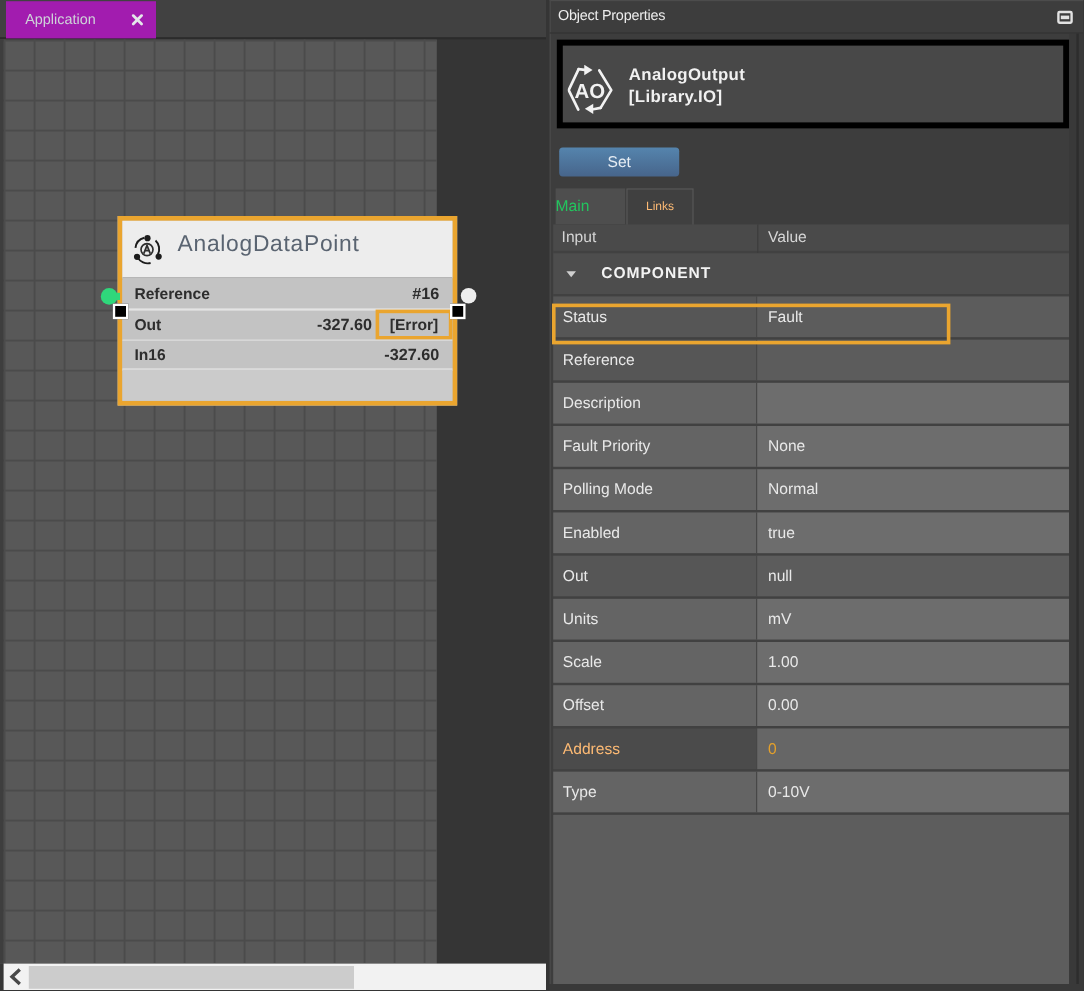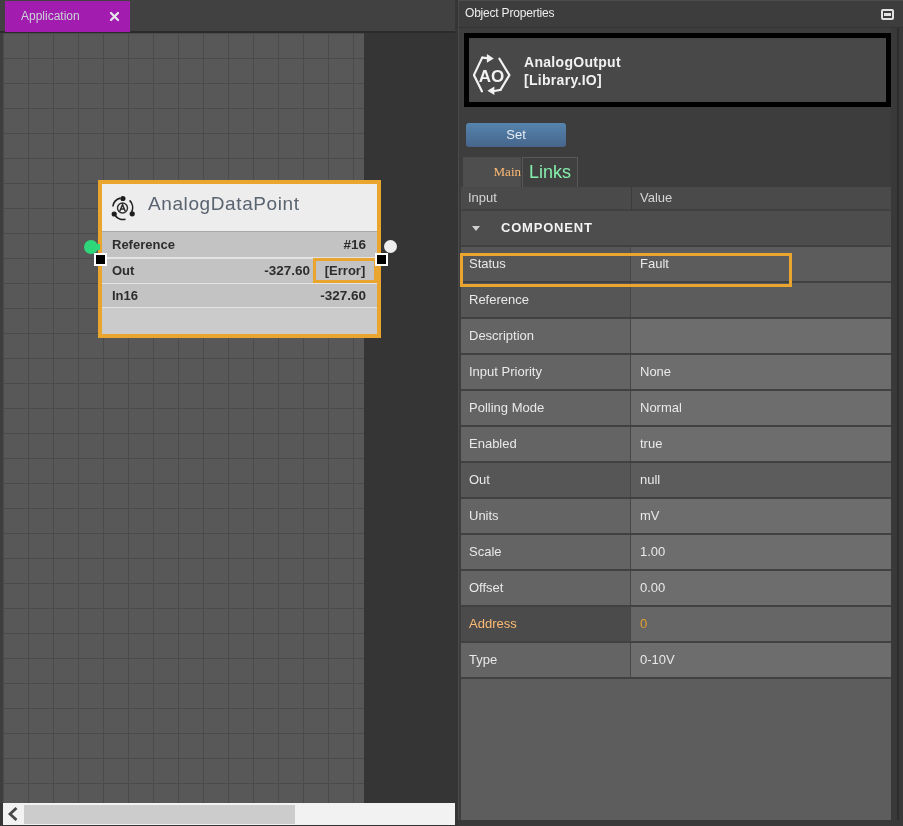--- a/index.html
+++ b/index.html
@@ -43,24 +43,24 @@
   #right { left:458px; top:0; width:445px; height:826px; background:#3d3d3d; }
   #rtitle { left:7px; top:6px; font-size:12px; letter-spacing:-0.2px; color:#ededed; }
   #rtline { left:0; top:27px; width:445px; height:1px; background:#333333; }
   #ficon { left:423px; top:9px; width:13px; height:11px; border:2px solid #e3e3e3; border-radius:2px; }
   #ficon div { width:7px; height:3px; background:#e3e3e3; margin:2px auto 0; }
   #aobox { left:6px; top:33px; width:427px; height:74px; background:#484848; border:5px solid #000000; }
   #aoname { left:55px; top:14.5px; font-size:14px; letter-spacing:0.3px; font-weight:bold; color:#f1f1f1; line-height:18.5px; }
   #setbtn { left:8px; top:123px; width:100px; height:24px; border-radius:3px;
             background:linear-gradient(#5584ad,#47658b); color:#e6edf4; font-size:13px;
             text-align:center; line-height:24px; }
-  #tabmain { left:5px; top:157px; width:58px; height:30px; background:#4e4e4e; color:#fdba74;
-             font-size:13px; text-align:right; line-height:30px;font-family:Liberation Serif, serif; }
-  #tablinks { left:64px; top:157px; width:56px; height:32px; background:#404040; color:#86efac;
-              border:1px solid #585858; font-size:18px; text-align:center; line-height:29px; }
+  #tabmain { left:5px; top:157px; width:58px; height:30px; background:#4e4e4e; color:#22c55e;
+             font-size:13px; text-align:left; line-height:30px; }
+  #tablinks { left:64px; top:157px; width:56px; height:32px; background:#404040; color:#fdba74;
+              border:1px solid #585858; font-size:10px; text-align:center; line-height:29px; }
   #ptable { left:3px; top:187px; width:430px; }
   #phead { left:0; top:0; width:430px; height:24px; background:#4a4a4a; border-bottom:2px solid #414141;
            color:#d5d5d5; font-size:13px; line-height:22px; }
   #phead .n { position:absolute; left:7px; } #phead .v { position:absolute; left:179px; }
   #phdiv { position:absolute; left:170px; top:0; width:1px; height:24px; background:#3c3c3c; }
   #pcomp { left:0; top:24px; width:430px; height:36px; background:#4d4d4d; border-bottom:2px solid #414141;
            color:#f3f3f3; font-weight:bold; font-size:13px; line-height:34px; letter-spacing:0.8px; }
   #pcomp .tri { position:absolute; left:11px; top:15px; width:0; height:0;
                 border-left:4.5px solid transparent; border-right:4.5px solid transparent; border-top:5px solid #cfcfcf; }
   #pcomp .t { position:absolute; left:40px; }
@@ -180,21 +180,21 @@
       </div>
     <div class="prow rd abs" style="top:96px">
         <div class="nc">Reference</div>
         <div class="vc"></div>
       </div>
     <div class="prow rl abs" style="top:132px">
         <div class="nc">Description</div>
         <div class="vc"></div>
       </div>
     <div class="prow rl abs" style="top:168px">
-        <div class="nc">Input Priority</div>
+        <div class="nc">Fault Priority</div>
         <div class="vc">None</div>
       </div>
     <div class="prow rl abs" style="top:204px">
         <div class="nc">Polling Mode</div>
         <div class="vc">Normal</div>
       </div>
     <div class="prow rl abs" style="top:240px">
         <div class="nc">Enabled</div>
         <div class="vc">true</div>
       </div>

